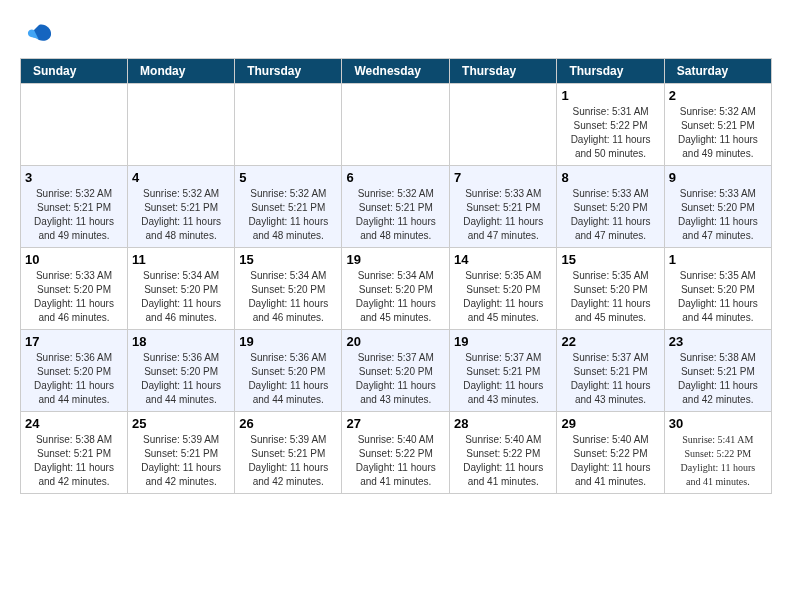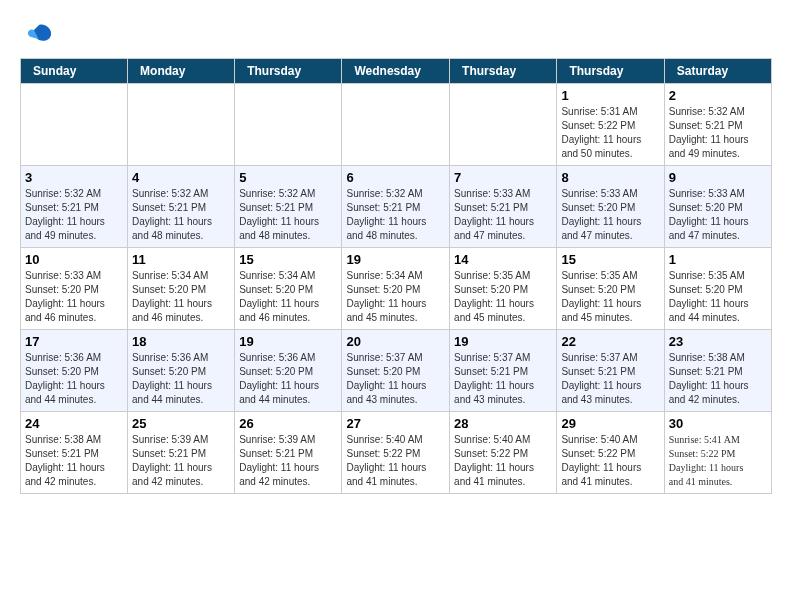--- a/index.html
+++ b/index.html
@@ -70,20 +70,21 @@
     .day-number {
       font-weight: bold;
       font-size: 13px;
       margin-bottom: 2px;
       color: #000;
     }
     .day-info {
       font-size: 10px;
       color: #333;
       line-height: 1.4;
+      text-align: center;
     }
     .empty-cell {
       background: #fff !important;
     }
     
     .row-even td { background: #eef2fb; }
     .row-odd td { background: #ffffff; }
   </style>
 </head>
 <body>

